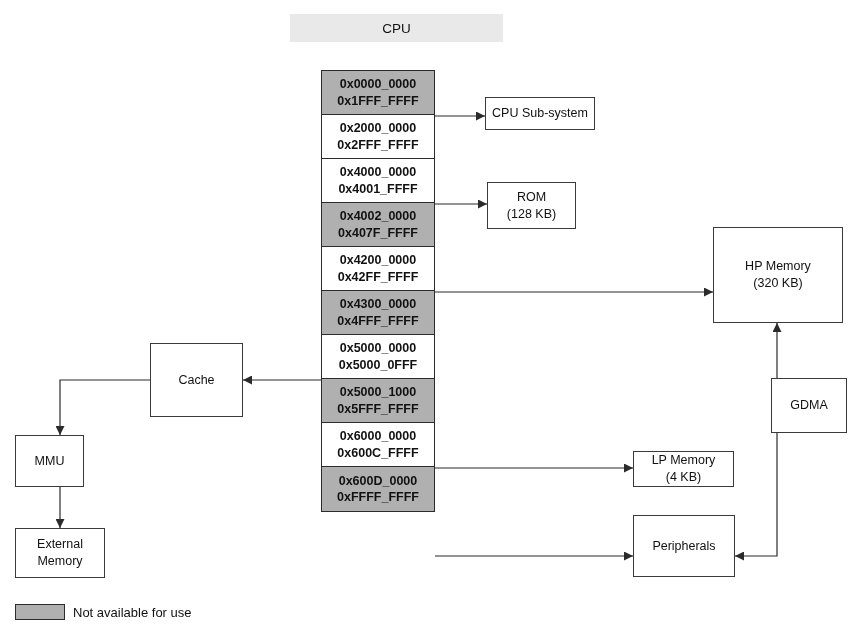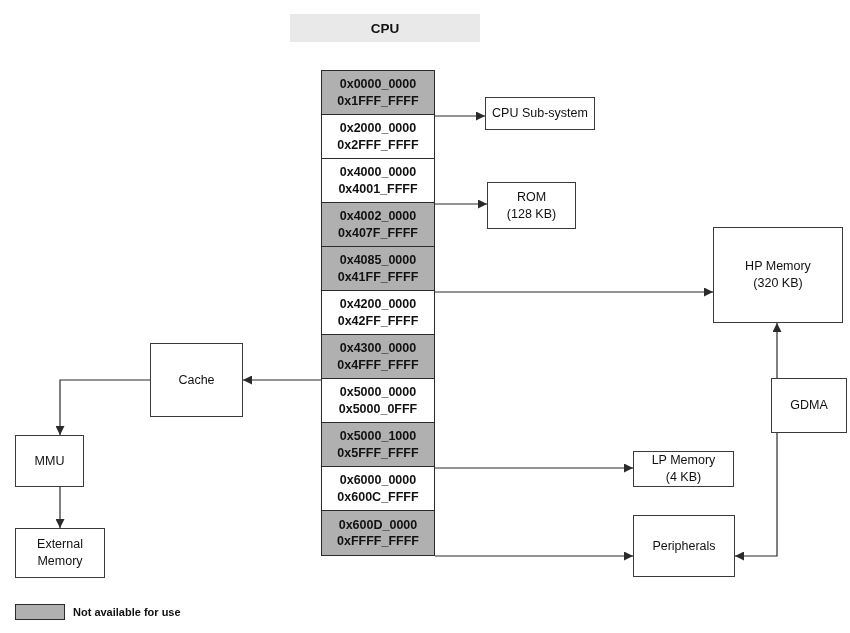--- a/index.html
+++ b/index.html
@@ -4,24 +4,24 @@
 <style>
   html,body { margin:0; padding:0; background:#ffffff; }
   .canvas {
     position:relative; width:850px; height:633px; background:#ffffff;
     font-family:"Liberation Sans", sans-serif; color:#111;
     overflow:hidden;
   }
   .connectors { position:absolute; left:0; top:0; width:850px; height:633px; pointer-events:none; }
 
   .cpu-header {
-    position:absolute; left:290px; top:14px; width:190px; height:28px;
+    position:absolute; left:290px; top:14px; width:213px; height:28px;
     background:var(--header-fill,#e9e9e9);
     display:flex; align-items:center; justify-content:center;
-    font-weight:bold; font-size:13.5px;
+    font-weight:normal; font-size:13.5px;
   }
 
   .mem-col {
     position:absolute; left:321px; top:50px; width:114px;
     border:1.5px solid #2b2b2b; box-sizing:border-box; background:#fff;margin-top:20px;
   }
   .mem-row {
     height:44px; box-sizing:border-box;
     border-bottom:1.5px solid #2b2b2b;
     display:flex; align-items:center; justify-content:center;
@@ -45,21 +45,21 @@
   .n-ext       { left:15px;  top:528px; width:90px;  height:50px; }
   .n-gdma      { left:739px; top:378px; width:76px;  height:55px;margin-left:32px; }
   .n-lp        { left:633px; top:451px; width:101px; height:36px; }
   .n-periph    { left:633px; top:515px; width:102px; height:62px; }
 
   .legend { position:absolute; left:15px; top:604px; display:flex; align-items:center; }
   .legend-swatch {
     width:50px; height:16px; background:var(--gray-fill,#b0b0b0);
     border:1px solid #2b2b2b; box-sizing:border-box;
   }
-  .legend-label { margin-left:8px; font-size:11px;font-weight:bold; }
+  .legend-label { margin-left:8px; font-size:13px; }
 </style>
 </head>
 <body>
 
 <div class="canvas">
 
   <svg class="connectors" width="850" height="633" viewBox="0 0 850 633" xmlns="http://www.w3.org/2000/svg">
     <defs>
       <marker id="arrow" viewBox="0 0 10 10" refX="10" refY="5" markerWidth="9" markerHeight="9" markerUnits="userSpaceOnUse" orient="auto">
         <path d="M0,0 L10,5 L0,10 Z" fill="#2b2b2b"></path>
@@ -83,22 +83,20 @@
 
   <div class="mem-col">
     <div class="mem-row" data-avail="false">0x0000_0000
 0x1FFF_FFFF</div>
     <div class="mem-row" data-avail="true">0x2000_0000
 0x2FFF_FFFF</div>
     <div class="mem-row" data-avail="true">0x4000_0000
 0x4001_FFFF</div>
     <div class="mem-row" data-avail="false">0x4002_0000
 0x407F_FFFF</div>
-    <div class="mem-row" data-avail="false">0x4085_0000
-0x41FF_FFFF</div>
     <div class="mem-row" data-avail="true">0x4200_0000
 0x42FF_FFFF</div>
     <div class="mem-row" data-avail="false">0x4300_0000
 0x4FFF_FFFF</div>
     <div class="mem-row" data-avail="true">0x5000_0000
 0x5000_0FFF</div>
     <div class="mem-row" data-avail="false">0x5000_1000
 0x5FFF_FFFF</div>
     <div class="mem-row" data-avail="true">0x6000_0000
 0x600C_FFFF</div>

